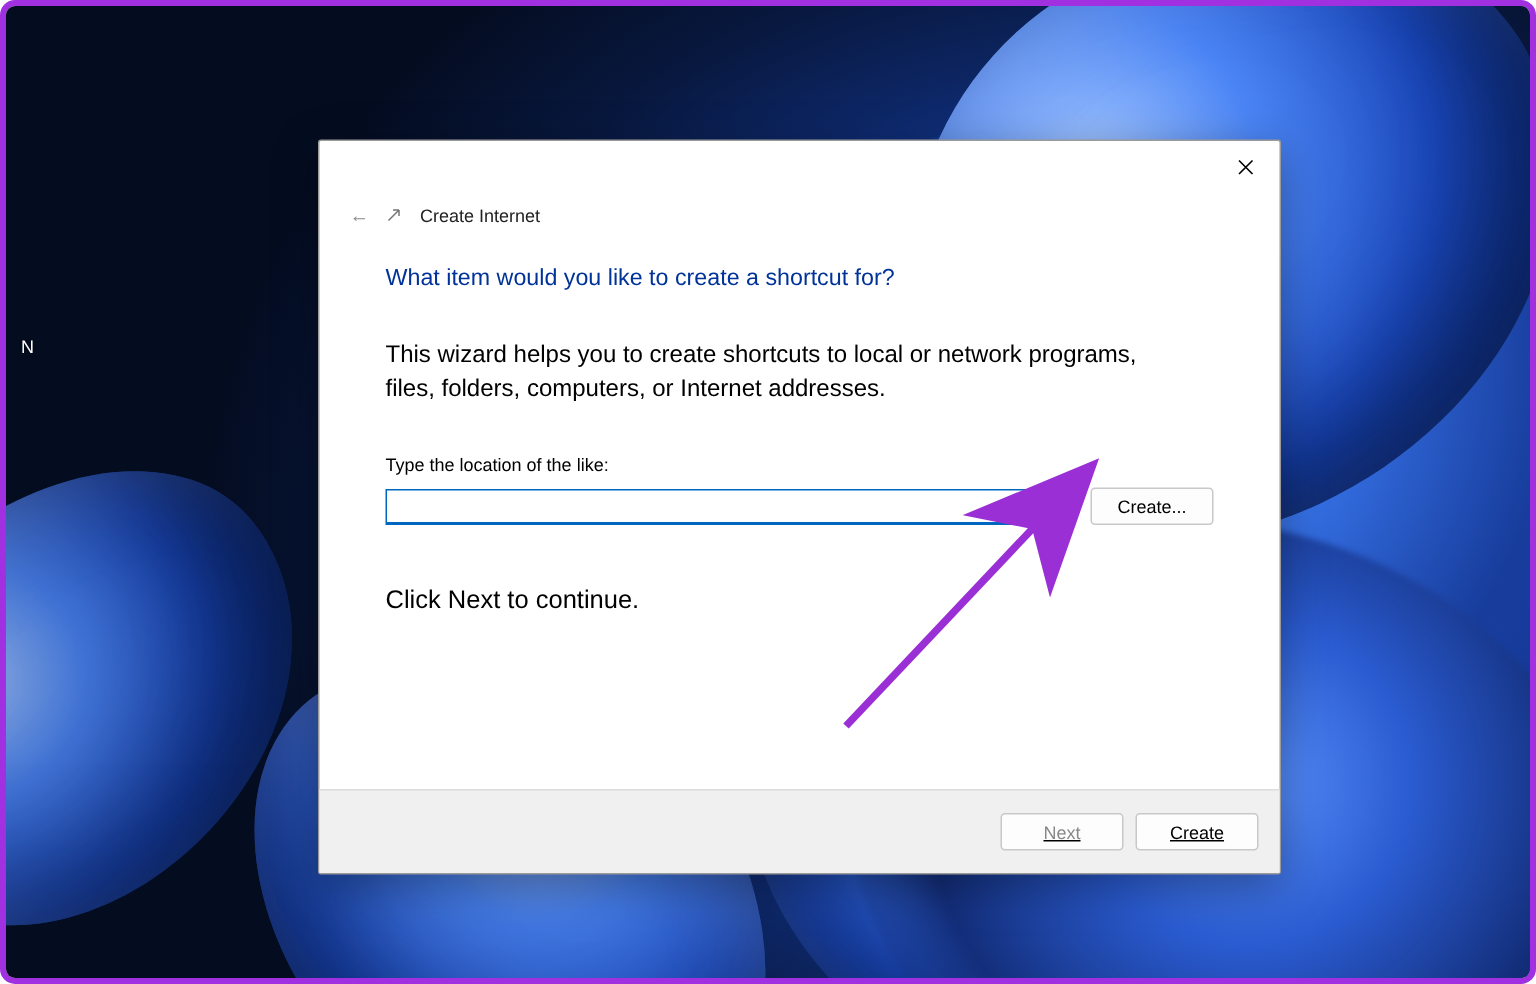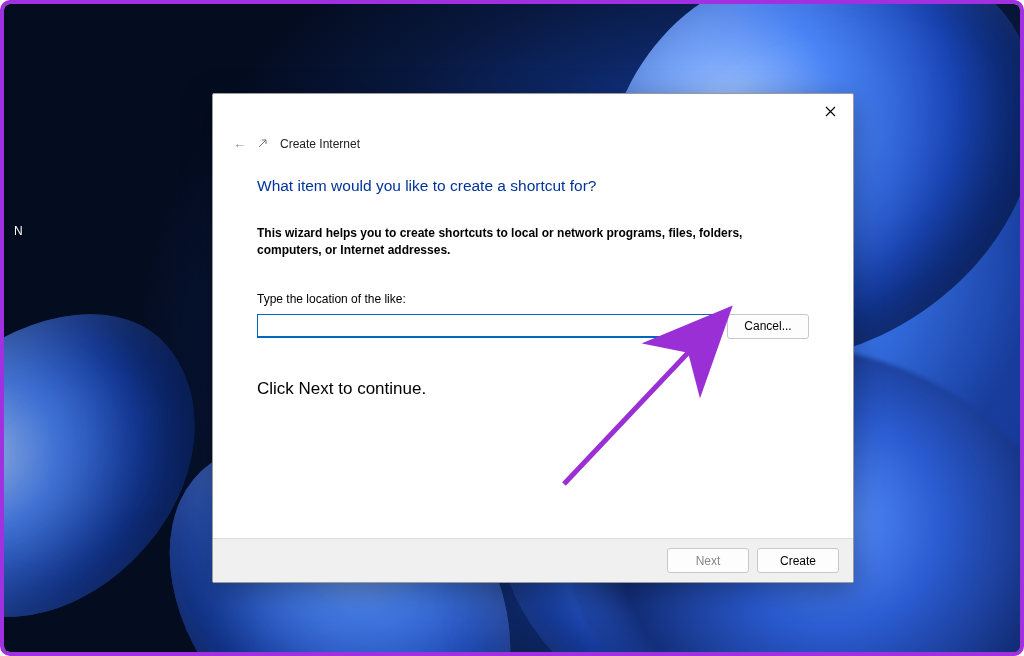--- a/index.html
+++ b/index.html
@@ -111,26 +111,25 @@
       padding: 26px 44px 18px 44px;
       color: #000;
     }
     .heading {
       color: #003399;
       font-size: 15.5px;
       font-weight: 400;
       margin-bottom: 30px;
     }
     .desc {
-      font-size: 12px;
+      font-size: 16px;
       color: #000;
       line-height: 1.45;
       margin-bottom: 32px;
       max-width: 520px;
-      font-weight: bold;
     }
     .field-label {
       font-size: 12px;
       margin-bottom: 8px;
     }
     .input-row {
       display: flex;
       gap: 10px;
       align-items: center;
       margin-bottom: 40px;
@@ -152,28 +151,29 @@
       font-size: 12px;
       color: #000;
       border-radius: 3px;
       cursor: pointer;
       padding: 0 12px;
     }
     .hint {
       font-size: 17px;
     }
     .footer {
-      height: 44px;
+      height: 56px;
       background: #f0f0f0;
       border-top: 1px solid #dcdcdc;
       display: flex;
       align-items: center;
       justify-content: flex-end;
       gap: 8px;
       padding: 0 14px;
+      text-decoration: underline;
     }
     .btn.disabled {
       color: #888;
       cursor: default;
     }
 
     .annot-arrow {
       position: absolute;
       left: 540px;
       top: 300px;
@@ -211,21 +211,21 @@
     </span>
     <span>Create Internet</span>
   </div>
 
   <div class="content">
     <div class="heading">What item would you like to create a shortcut for?</div>
     <div class="desc">This wizard helps you to create shortcuts to local or network programs, files, folders, computers, or Internet addresses.</div>
     <div class="field-label">Type the location of the like:</div>
     <div class="input-row">
       <input class="loc-input" type="text" value="" style="">
-      <button class="btn">Cancel...</button>
+      <button class="btn">Create...</button>
     </div>
     <div class="hint">Click Next to continue.</div>
   </div>
 
   <div class="footer">
     <button class="btn disabled">Next</button>
     <button class="btn">Create</button>
   </div>
 </div>
 

